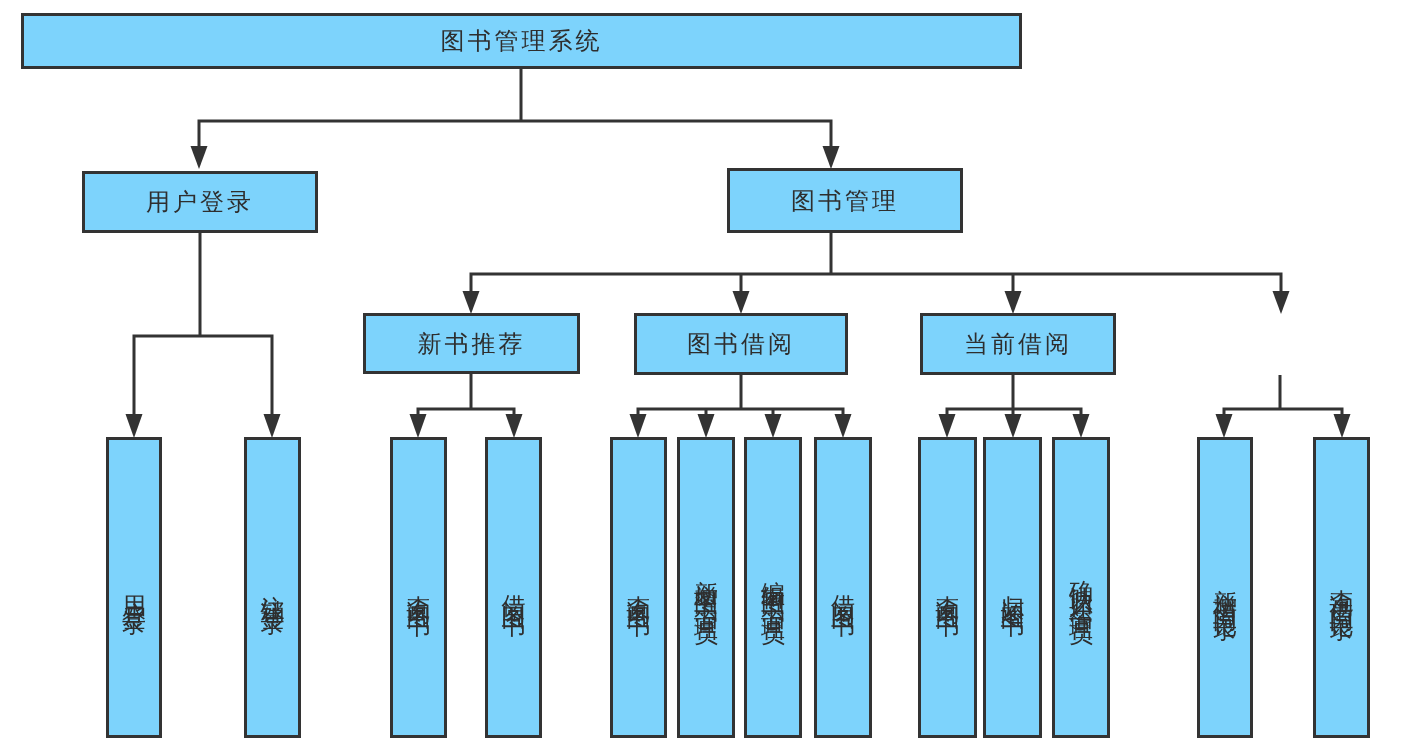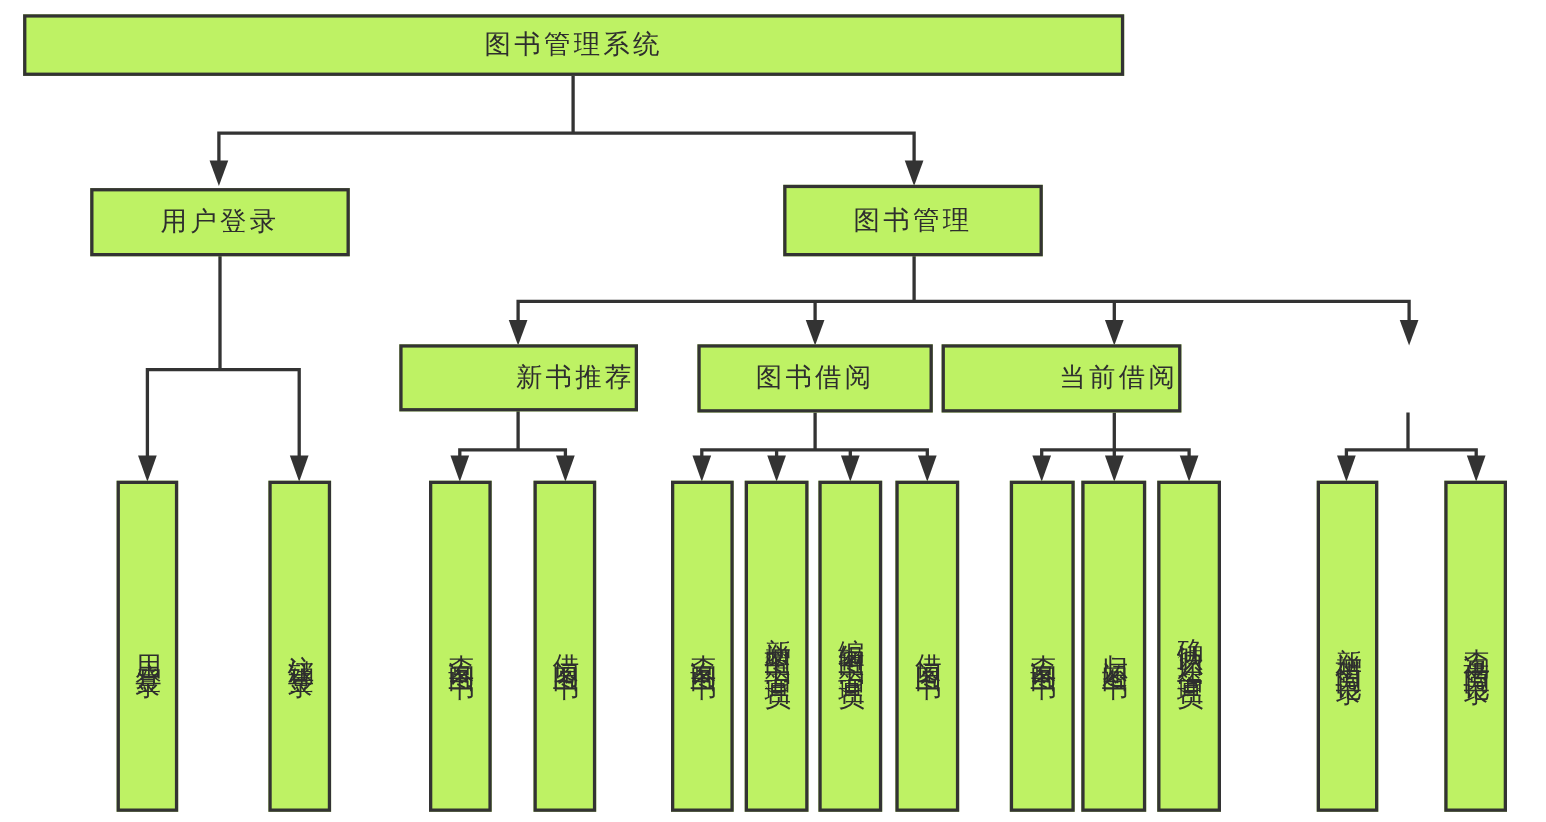--- a/index.html
+++ b/index.html
@@ -12,21 +12,21 @@
     overflow: hidden;
   }
   .connectors {
     position: absolute;
     left: 0; top: 0;
     width: 1405px; height: 747px;
   }
   .box {
     position: absolute;
     box-sizing: border-box;
-    background: #bef264;
+    background: #7dd3fc;
     border: 3px solid #333333;
     display: flex;
     align-items: center;
     justify-content: center;
     color: #2e2e2e;
   }
   .h-label {
     font-size: 24px;
     letter-spacing: 3px;
     white-space: nowrap;
@@ -98,31 +98,31 @@
     </g>
   </svg>
 
   <div class="box" style="left:21px; top:13px; width:1001px; height:56px;">
     <span class="h-label">图书管理系统</span>
   </div>
 
   <div class="box" style="left:82px; top:171px; width:236px; height:62px;">
     <span class="h-label">用户登录</span>
   </div>
-  <div class="box" style="left:712px; top:168px; width:236px; height:65px;">
+  <div class="box" style="left:727px; top:168px; width:236px; height:65px;">
     <span class="h-label">图书管理</span>
   </div>
 
-  <div class="box" style="left:363px; top:313px; width:217px; height:61px;justify-content:flex-end;">
+  <div class="box" style="left:363px; top:313px; width:217px; height:61px;">
     <span class="h-label">新书推荐</span>
   </div>
   <div class="box" style="left:634px; top:313px; width:214px; height:62px;">
     <span class="h-label">图书借阅</span>
   </div>
-  <div class="box" style="left:856px; top:313px; width:218px; height:62px;justify-content:flex-end;">
+  <div class="box" style="left:920px; top:313px; width:196px; height:62px;">
     <span class="h-label">当前借阅</span>
   </div>
 
   <div class="box" style="left:106px; top:437px; width:56px; height:301px;">
     <span class="v-label">用户登录</span>
   </div>
   <div class="box" style="left:244px; top:437px; width:57px; height:301px;">
     <span class="v-label">注销登录</span>
   </div>
 

